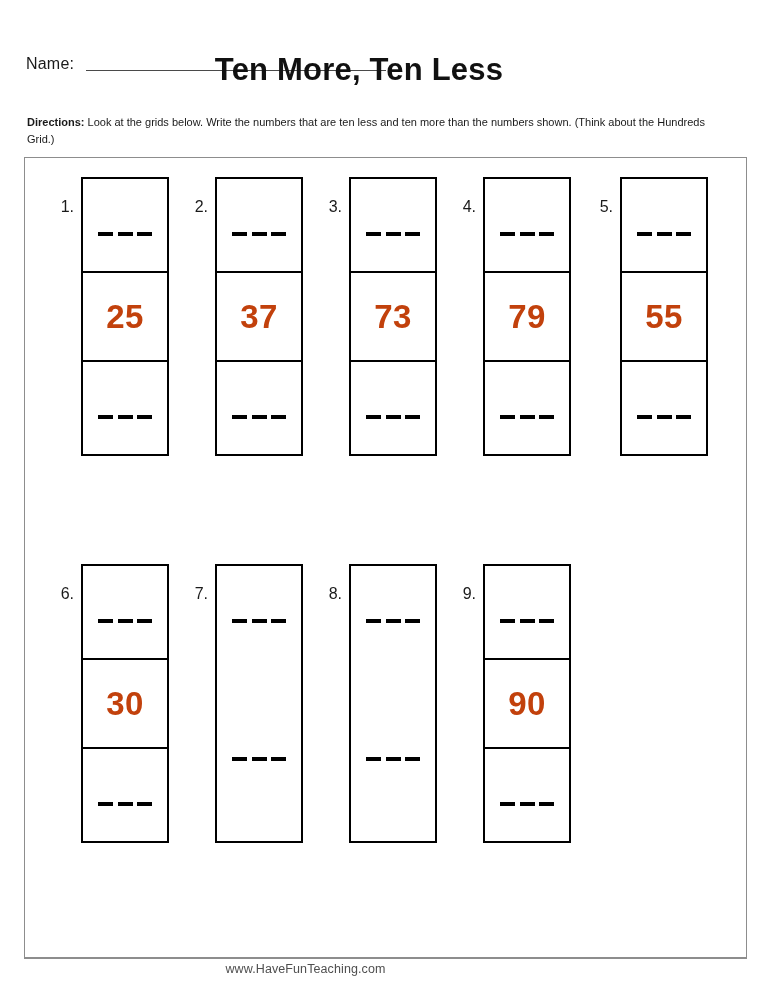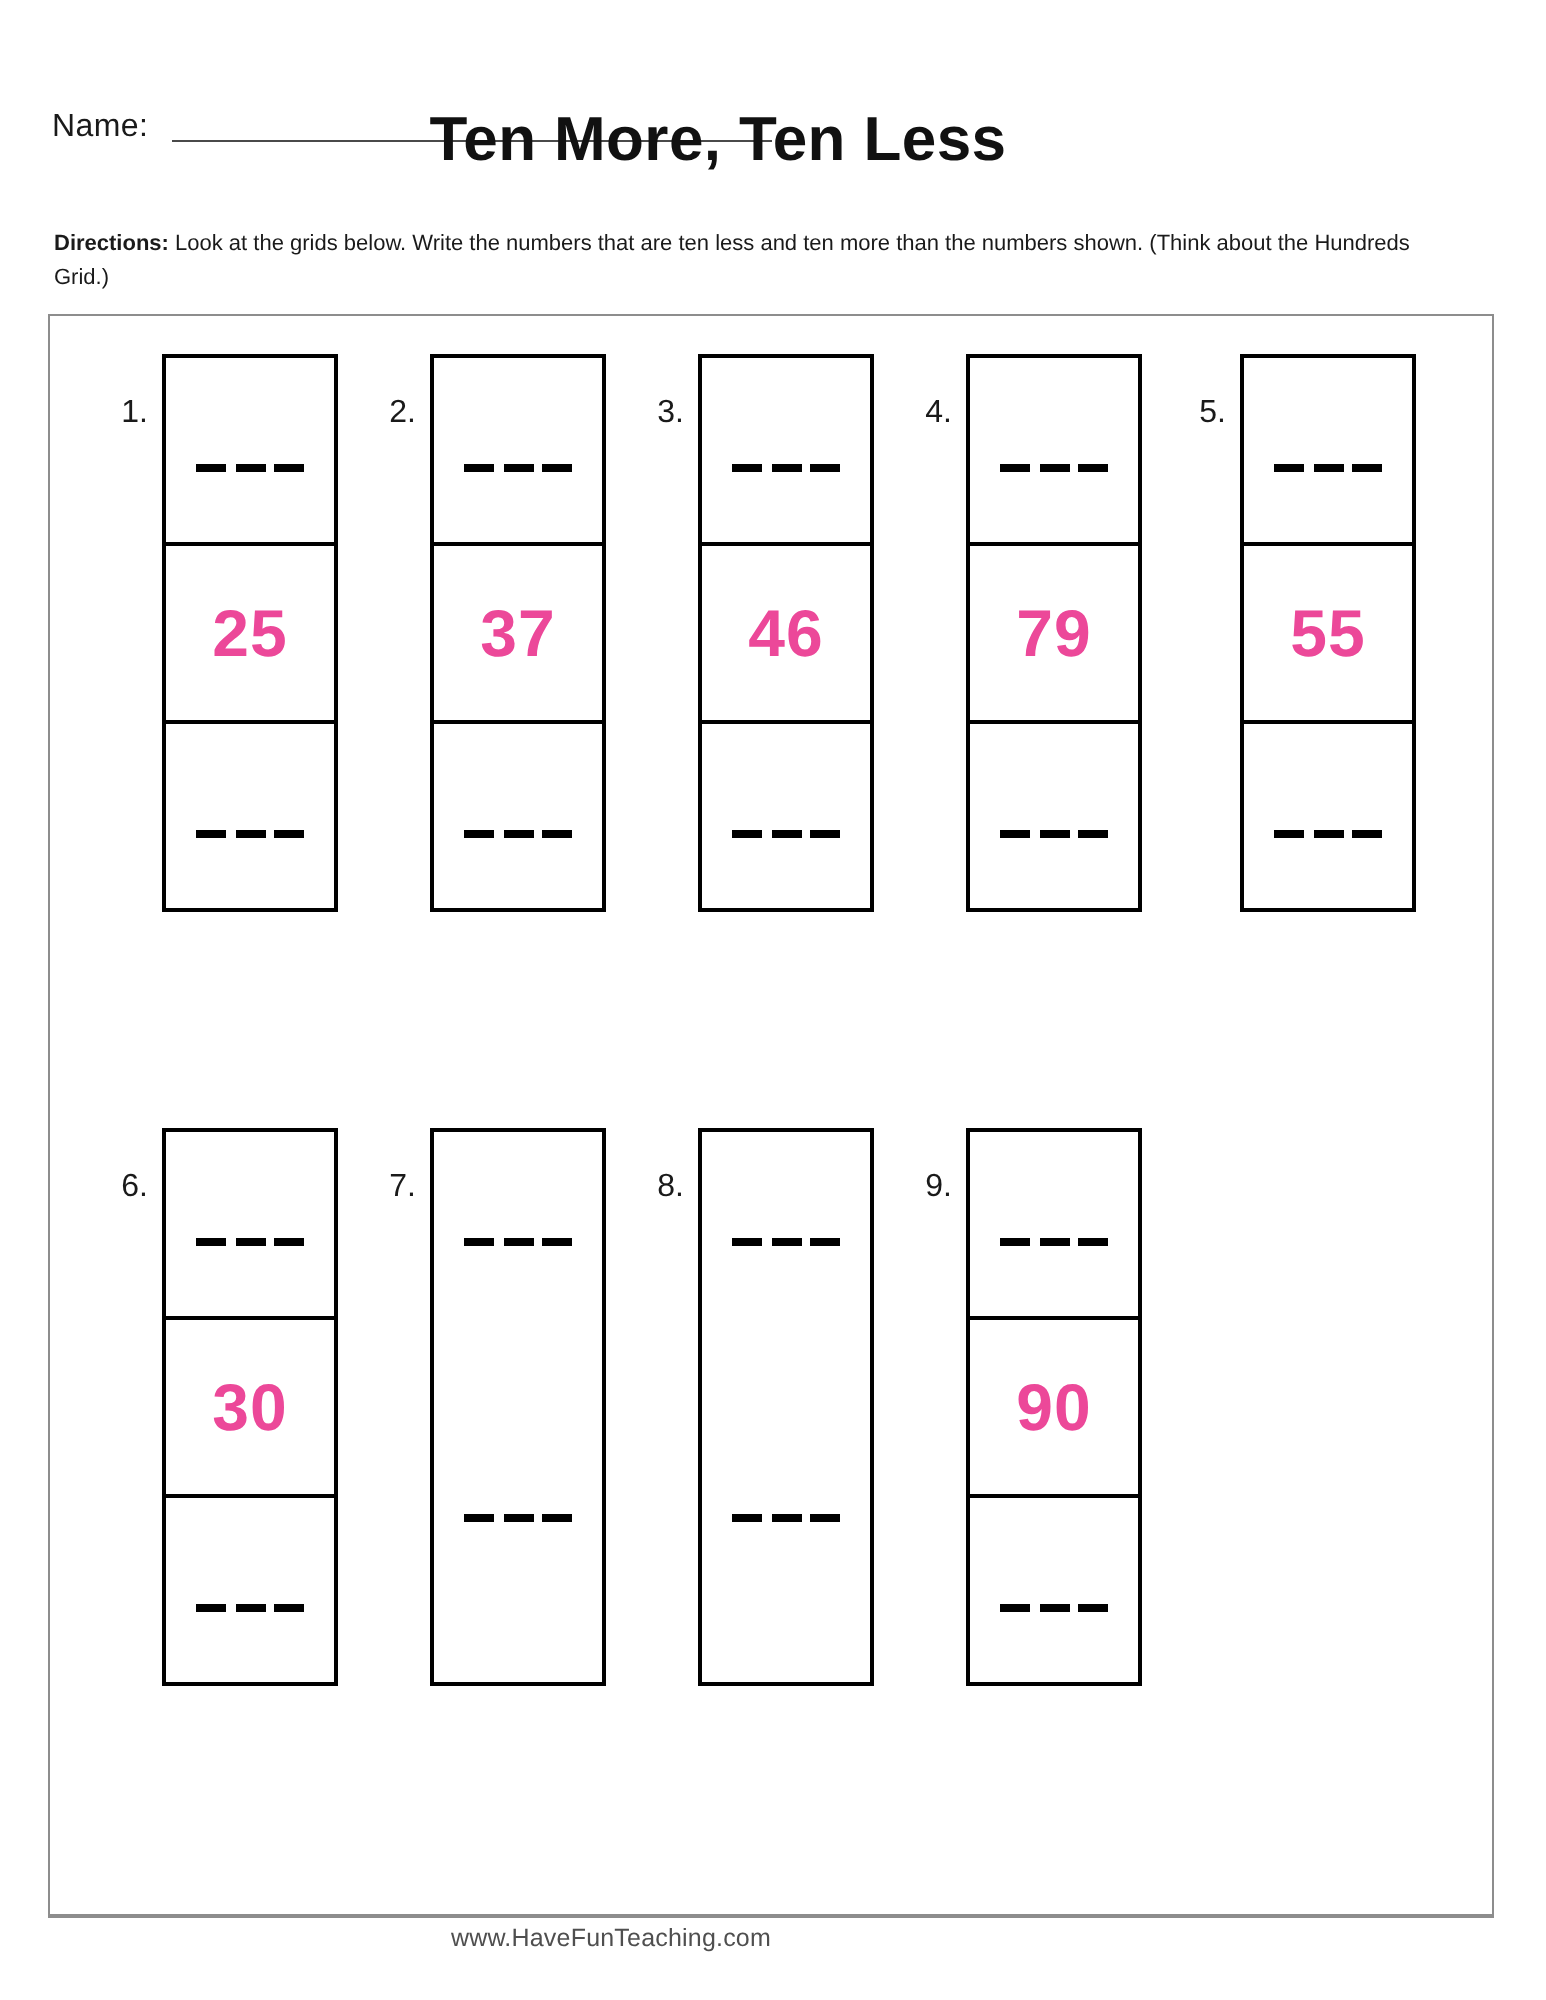--- a/index.html
+++ b/index.html
@@ -126,21 +126,21 @@
     align-items: center;
     justify-content: center;
   }
   .cell-mid {
     border-top: 2.6px solid #000000;
     border-bottom: 2.6px solid #000000;
   }
   .cell-value {
     font-size: 33px;
     font-weight: 700;
-    color: #ec4899;
+    color: #c2410c;
     letter-spacing: 0.5px;
     line-height: 1;
   }
   
   .dash-line {
     position: absolute;
     left: 50%;
     transform: translateX(-50%);
     width: 54px;
     height: 4px;
@@ -242,21 +242,21 @@
       <span class="problem-number">3.</span>
       <div class="grid">
         <div class="cell cell-top">
           <span class="dash-line">
               <span></span>
               <span></span>
               <span></span>
             </span>
         </div>
         <div class="cell cell-mid">
-          <span class="cell-value">46</span>
+          <span class="cell-value">73</span>
         </div>
         <div class="cell cell-bottom">
           <span class="dash-line">
               <span></span>
               <span></span>
               <span></span>
             </span>
         </div>
       </div>
     </div>

